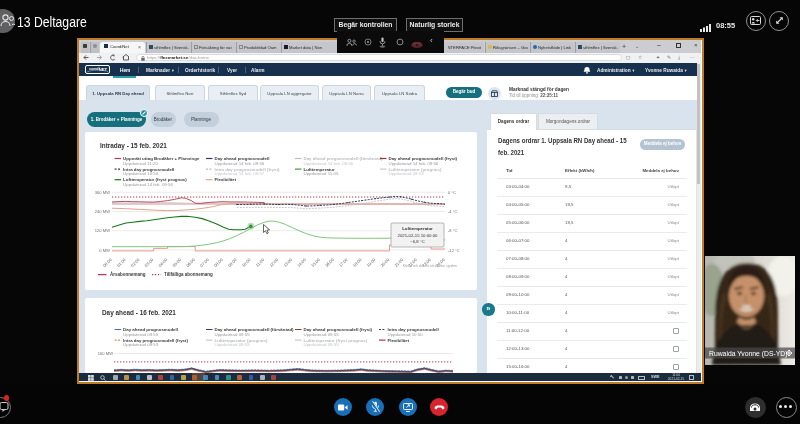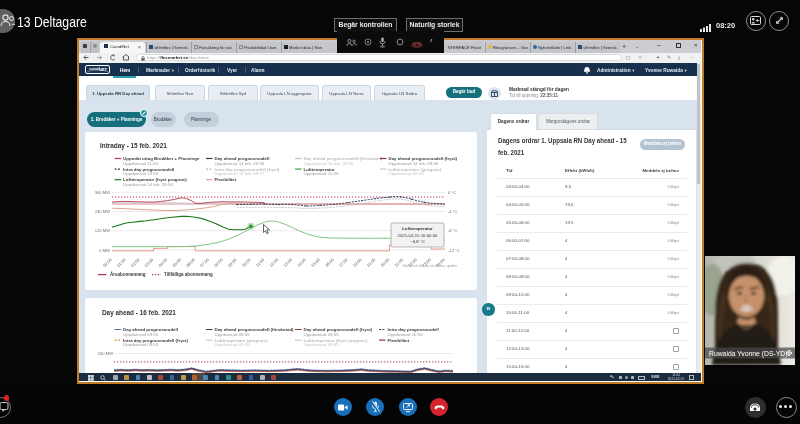--- a/index.html
+++ b/index.html
@@ -49,21 +49,21 @@
 </svg>
 <div class="abs" style="left:17px;top:13.5px;font-size:14px;color:#fff;transform:scaleX(0.87);transform-origin:0 0">13 Deltagare</div>
 <div class="tbtn" style="left:334px;width:63px">Begär kontrollen</div>
 <div class="tbtn" style="left:406px;width:57px">Naturlig storlek</div>
 <svg class="abs" style="left:700px;top:23px" width="13" height="9" viewBox="0 0 13 9">
  <rect x="0" y="6" width="2" height="3" fill="#e8e8e8"></rect>
       <rect x="3" y="4.5" width="2" height="4.5" fill="#e8e8e8"></rect>
  <rect x="6" y="3" width="2" height="6" fill="#e8e8e8"></rect>
       <rect x="9" y="1" width="2" height="8" fill="#e8e8e8"></rect>
 </svg>
-<div class="abs" style="left:716px;top:20.5px;font-size:7.5px;font-weight:bold;color:#e8e8e8">08:20</div>
+<div class="abs" style="left:716px;top:20.5px;font-size:7.5px;font-weight:bold;color:#e8e8e8">08:55</div>
 <div class="circbtn" style="left:745.5px"></div>
 <svg class="abs" style="left:750px;top:16px" width="11" height="9" viewBox="0 0 11 9">
  <rect x="0.5" y="0.5" width="10" height="8" rx="1" fill="none" stroke="#dcdcdc" stroke-width="1"></rect>
  <circle cx="3.2" cy="3.2" r="1.2" fill="#dcdcdc"></circle>
       <path d="M1.5 7.5 a1.8 1.8 0 0 1 3.5 0" fill="#dcdcdc"></path>
  <path d="M9.5 4.5 h-3 m1.2 -1.4 l-1.4 1.4 l1.4 1.4" stroke="#dcdcdc" stroke-width="0.9" fill="none"></path>
 </svg>
 <div class="circbtn" style="left:769px"></div>
 <svg class="abs" style="left:773.5px;top:15px" width="11" height="11" viewBox="0 0 11 11">
  <path d="M3 8 L8 3" stroke="#dcdcdc" stroke-width="1.1" fill="none"></path>

